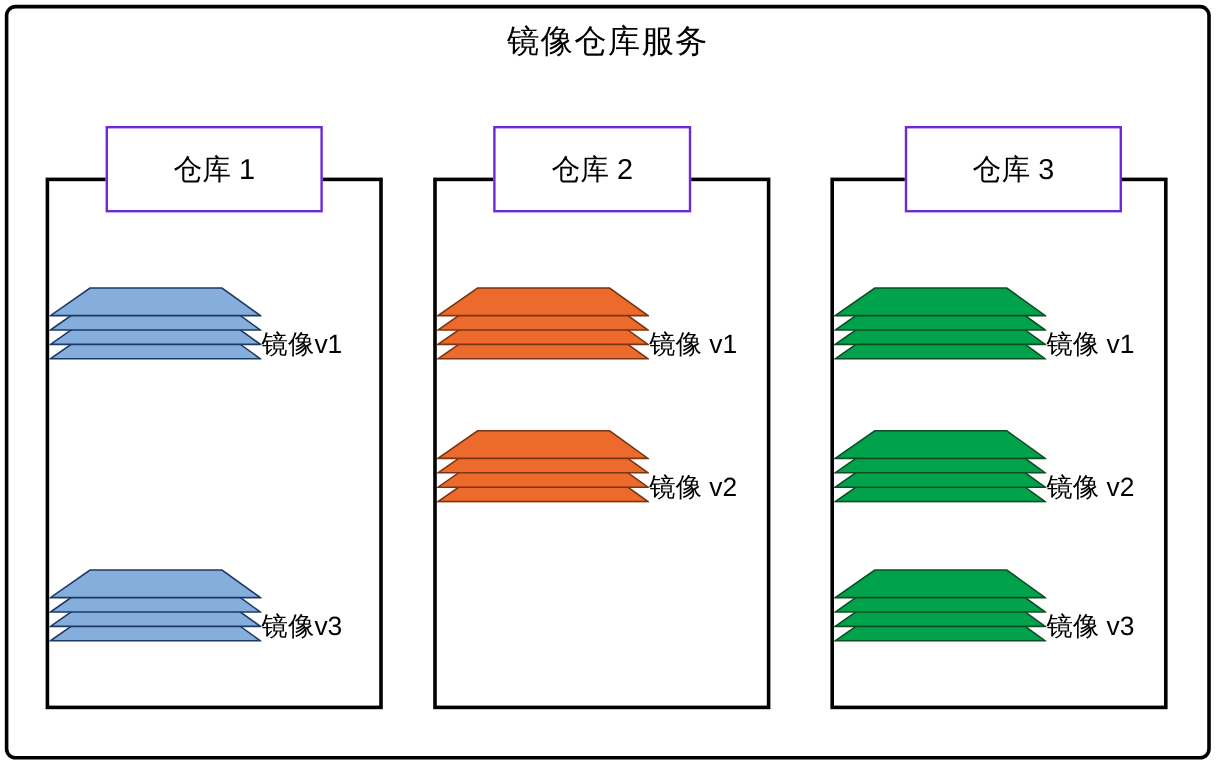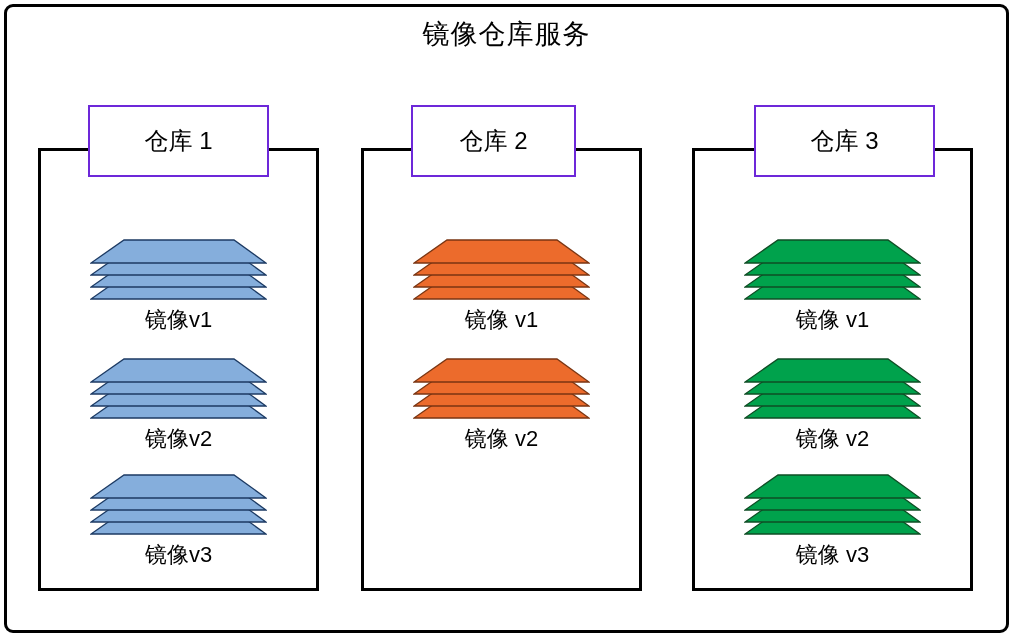--- a/index.html
+++ b/index.html
@@ -9,21 +9,21 @@
     border:3px solid #000;border-radius:9px;background:#fff;}
   .diagram-title{position:absolute;left:0;right:0;top:16px;text-align:center;
     font-size:27px;letter-spacing:1px;color:#000;font-family:Liberation Serif, serif;}
   .repo-container{position:absolute;top:148px;width:281px;height:443px;
     border:3px solid #000;background:#fff;box-sizing:border-box;}
   .repo-header{position:absolute;top:105px;width:181px;height:72px;
     border:2px solid #6d28d9;background:#fff;box-sizing:border-box;
     display:flex;align-items:center;justify-content:center;
     font-size:24px;z-index:3;}
   .image-group{position:absolute;left:0;right:0;display:flex;
-    flex-direction:column;align-items:center;}
+    flex-direction:row;align-items:flex-end;}
   .image-label{margin-top:7px;font-size:22px;line-height:1.2;white-space:pre;}
   .stack-svg{display:block;}
 </style>
 </head>
 <body>
 
 <div id="canvas">
   <div class="outer-frame"></div>
   <div class="diagram-title">镜像仓库服务</div>
   <div id="repos-root">
@@ -34,29 +34,20 @@
     </div>
   <div class="repo-container" style="left: 38px; width: 281px;">
           <div class="image-group" style="top: 88px;">
             <svg viewBox="-1 -1 177 61" width="177" height="61" class="stack-svg">
               <polygon points="33,36 143,36 175,59 0,59" fill="#85AEDC" stroke="#1C3A63" stroke-width="1.3"></polygon>
               <polygon points="33,24 143,24 175,47 0,47" fill="#85AEDC" stroke="#1C3A63" stroke-width="1.3"></polygon>
               <polygon points="33,12 143,12 175,35 0,35" fill="#85AEDC" stroke="#1C3A63" stroke-width="1.3"></polygon>
               <polygon points="33,0 143,0 175,23 0,23" fill="#85AEDC" stroke="#1C3A63" stroke-width="1.3"></polygon>
             </svg>
             <div class="image-label">镜像v1</div>
-          </div>
-          <div class="image-group" style="top: 207px;">
-            <svg viewBox="-1 -1 177 61" width="177" height="61" class="stack-svg">
-              <polygon points="33,36 143,36 175,59 0,59" fill="#85AEDC" stroke="#1C3A63" stroke-width="1.3"></polygon>
-              <polygon points="33,24 143,24 175,47 0,47" fill="#85AEDC" stroke="#1C3A63" stroke-width="1.3"></polygon>
-              <polygon points="33,12 143,12 175,35 0,35" fill="#85AEDC" stroke="#1C3A63" stroke-width="1.3"></polygon>
-              <polygon points="33,0 143,0 175,23 0,23" fill="#85AEDC" stroke="#1C3A63" stroke-width="1.3"></polygon>
-            </svg>
-            <div class="image-label">镜像v2</div>
           </div>
           <div class="image-group" style="top: 323px;">
             <svg viewBox="-1 -1 177 61" width="177" height="61" class="stack-svg">
               <polygon points="33,36 143,36 175,59 0,59" fill="#85AEDC" stroke="#1C3A63" stroke-width="1.3"></polygon>
               <polygon points="33,24 143,24 175,47 0,47" fill="#85AEDC" stroke="#1C3A63" stroke-width="1.3"></polygon>
               <polygon points="33,12 143,12 175,35 0,35" fill="#85AEDC" stroke="#1C3A63" stroke-width="1.3"></polygon>
               <polygon points="33,0 143,0 175,23 0,23" fill="#85AEDC" stroke="#1C3A63" stroke-width="1.3"></polygon>
             </svg>
             <div class="image-label">镜像v3</div>
           </div>

